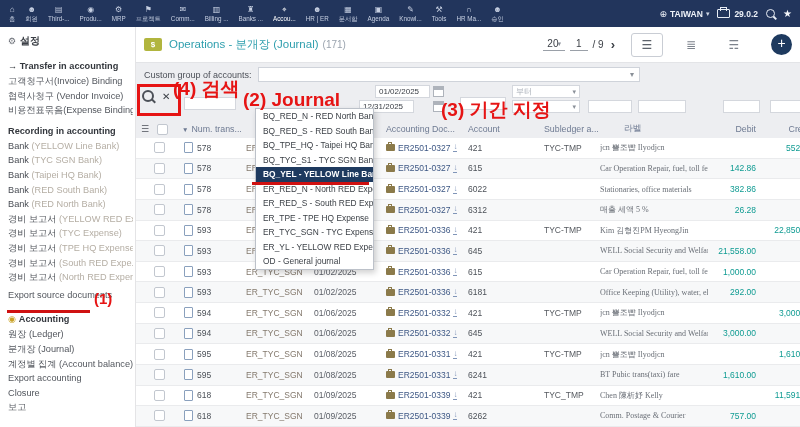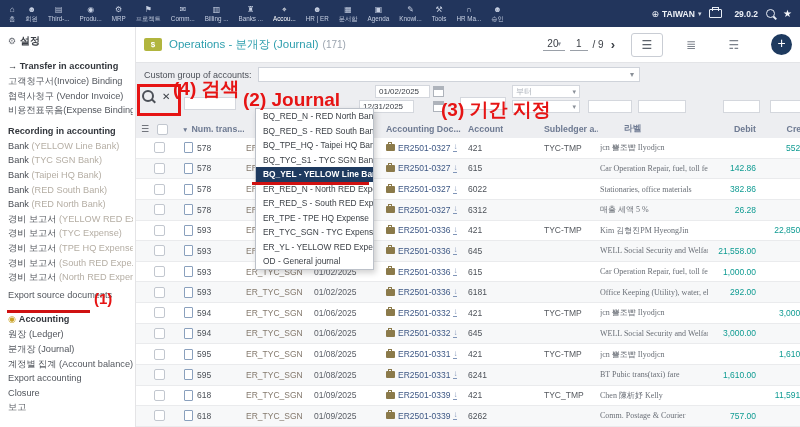--- a/index.html
+++ b/index.html
@@ -64,21 +64,21 @@
   .fi{position:absolute;background:#fff;border:1px solid #d4d7dd;height:13px;box-sizing:border-box;font-size:8px;color:#444;
       padding:0 3px;display:flex;align-items:center;}
   .fi .ph{color:#a7adb6;}
   .fi .caret{margin-left:auto;font-size:7px;color:#8a9098;}
   .cal-ic{position:absolute;width:11px;height:11px;border:1px solid #aeb3bb;background:#fff;box-sizing:border-box;cursor:pointer;}
   .cal-ic::before{content:'';position:absolute;left:0;top:0;width:100%;height:3px;background:#aeb3bb;}
   .date-txt{font-size:8px;color:#3c4047;}
 
   
   .th-row{position:absolute;left:0;top:56px;height:20px;width:690px;font-size:8.8px;color:#6e7a92;}
-  .th{position:absolute;top:0;height:20px;display:flex;align-items:center;white-space:nowrap;overflow:hidden;font-weight:bold;}
+  .th{position:absolute;top:0;height:20px;display:flex;align-items:center;white-space:nowrap;overflow:hidden;}
   .th.r{justify-content:flex-end;}
   .list-ic{position:absolute;left:5px;top:5px;font-size:9px;color:#4c5058;cursor:pointer;}
   .cb{width:11px;height:11px;border:1px solid #c2c7cf;border-radius:2px;background:#fff;box-sizing:border-box;cursor:pointer;flex:none;}
   .th-cb{position:absolute;left:21px;top:5px;}
   .sort-caret{font-size:6.5px;margin-right:3px;color:#6e7a92;}
 
   
   .rows{position:absolute;left:0;top:111px;width:690px;height:289px;}
   .row{position:relative;height:20.64px;border-bottom:1px solid #eaebed;box-sizing:border-box;background:#fff;}
   .row:nth-child(even){background:#f7f8f9;}
@@ -184,21 +184,21 @@
         <span class="ni-icon">☻</span>
         <span class="ni-label">승인</span>
       </div>
     </div>
   <div class="nav-right">
     <span style="display:flex;align-items:center;gap:3px">
       <span style="font-size:9px">⊕</span>
       <span class="txt">TAIWAN</span>
       <span class="nav-caret" style="margin-left:0">▾</span>
     </span>
-    <span style="display:flex;align-items:center;gap:12px">
+    <span style="display:flex;align-items:center;gap:4px">
       <span class="printer-ic"></span>
       <span class="txt">29.0.2</span>
     </span>
     <span class="mag-ic"></span>
     <span class="star-ic">★</span>
   </div>
 </div>
 
 <div class="sidebar">
   <div class="sb-settings">

